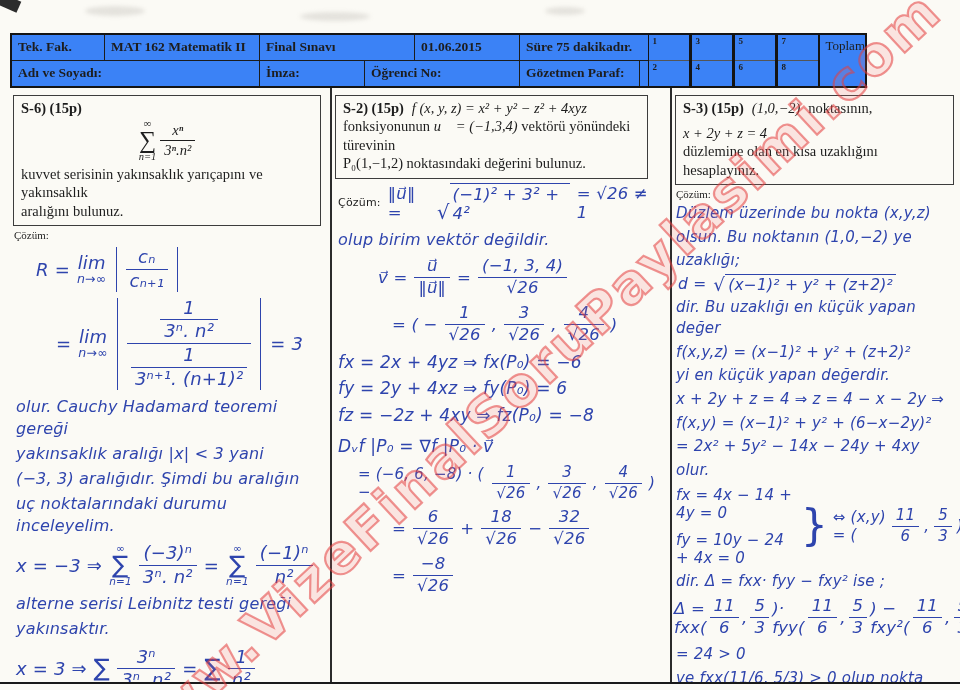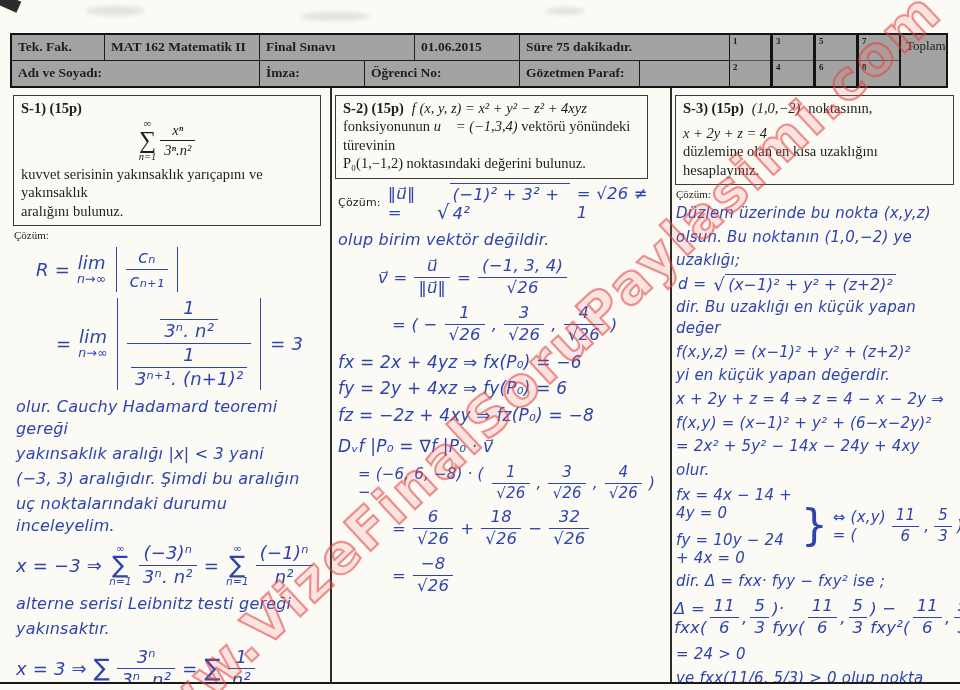--- a/index.html
+++ b/index.html
@@ -2,22 +2,22 @@
 <html><head>
 <meta charset="utf-8">
 <style>
   html,body{margin:0;padding:0;}
   body{width:960px;height:690px;position:relative;background:#fbfaf5;overflow:hidden;
        font-family:"Liberation Serif", serif;color:#1d1d1d;}
   
   .corner-mark{position:absolute;left:-6px;top:-4px;width:26px;height:12px;background:#2c2c2c;transform:rotate(24deg);}
   .smudge{position:absolute;background:#c9c6c0;opacity:.45;border-radius:50%;filter:blur(2px);}
   
-  .header{position:absolute;left:10px;top:33px;width:938px;height:55px;border:2px solid #141414;
-          box-sizing:border-box;display:flex;background:#a3a3a3;}
+  .header{position:absolute;left:10px;top:33px;width:857px;height:55px;border:2px solid #141414;
+          box-sizing:border-box;display:flex;background:#3b82f6;}
   .h-left{width:717px;display:flex;flex-direction:column;}
   .h-row{display:flex;flex:1;}
   .h-row.r1 .hc{border-bottom:1px solid #1c1c1c;}
   .hc{border-right:1px solid #1c1c1c;box-sizing:border-box;font-weight:bold;font-size:13.5px;
       padding:4px 0 0 6px;white-space:nowrap;overflow:hidden;}
   .hc.last{border-right:1px solid #1c1c1c;}
   .h-score{width:172px;display:flex;}
   .sc{width:43px;box-sizing:border-box;border-right:2px solid #141414;border-left:1px solid #141414;
       display:flex;flex-direction:column;}
   .sc .half{flex:1;font-size:9px;font-weight:bold;padding:1px 0 0 3px;box-sizing:border-box;}
@@ -109,21 +109,21 @@
     <div class="sc">
       <div class="half top">7</div>
       <div class="half">8</div>
     </div>
   </div>
   <div class="h-total"><span>Toplam</span></div>
 </div>
 
 <div class="col col1">
   <div class="pbox">
-    <span class="ptitle">S-1) (15p)</span>
+    <span class="ptitle">S-6) (15p)</span>
     <div class="pformula">
       <span class="sum">
         <span class="lim">∞</span>
         <span class="sym">∑</span>
         <span class="lim">n=1</span>
       </span>
       <span class="frac">
         <span class="num">xⁿ</span>
         <span class="den">3ⁿ.n²</span>
       </span>

